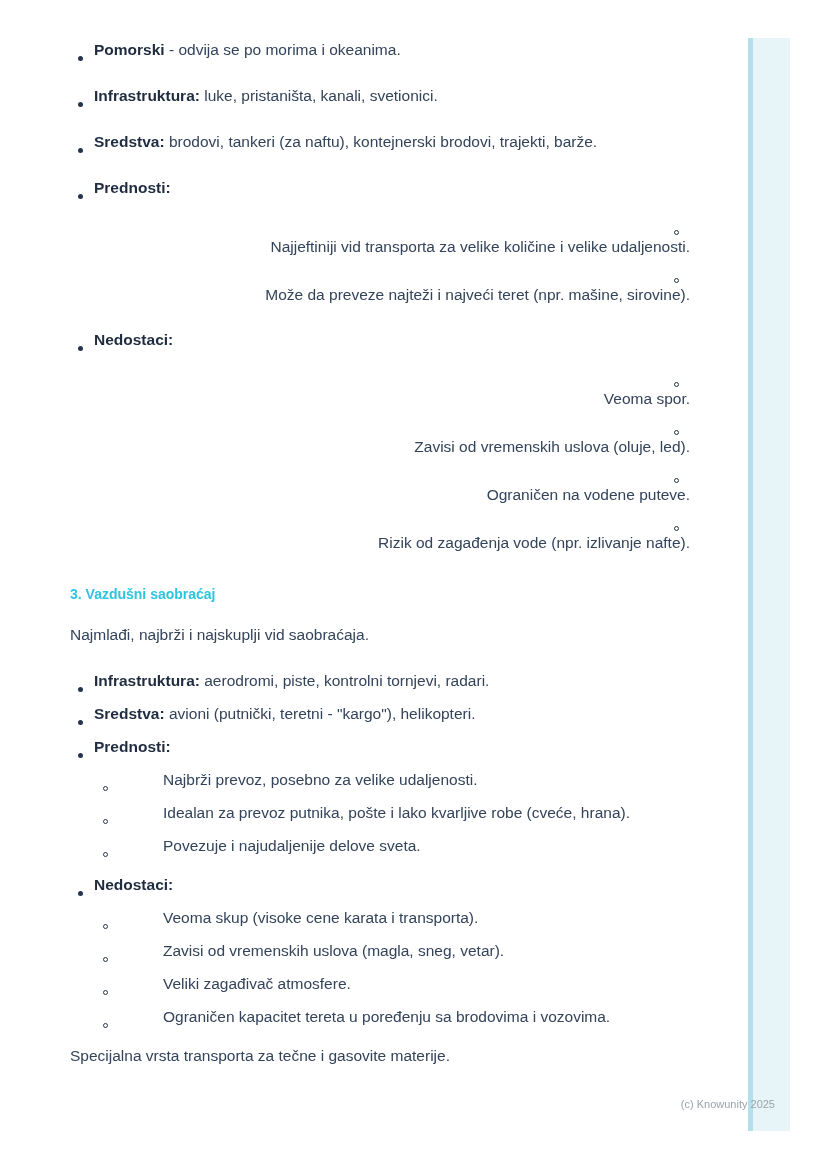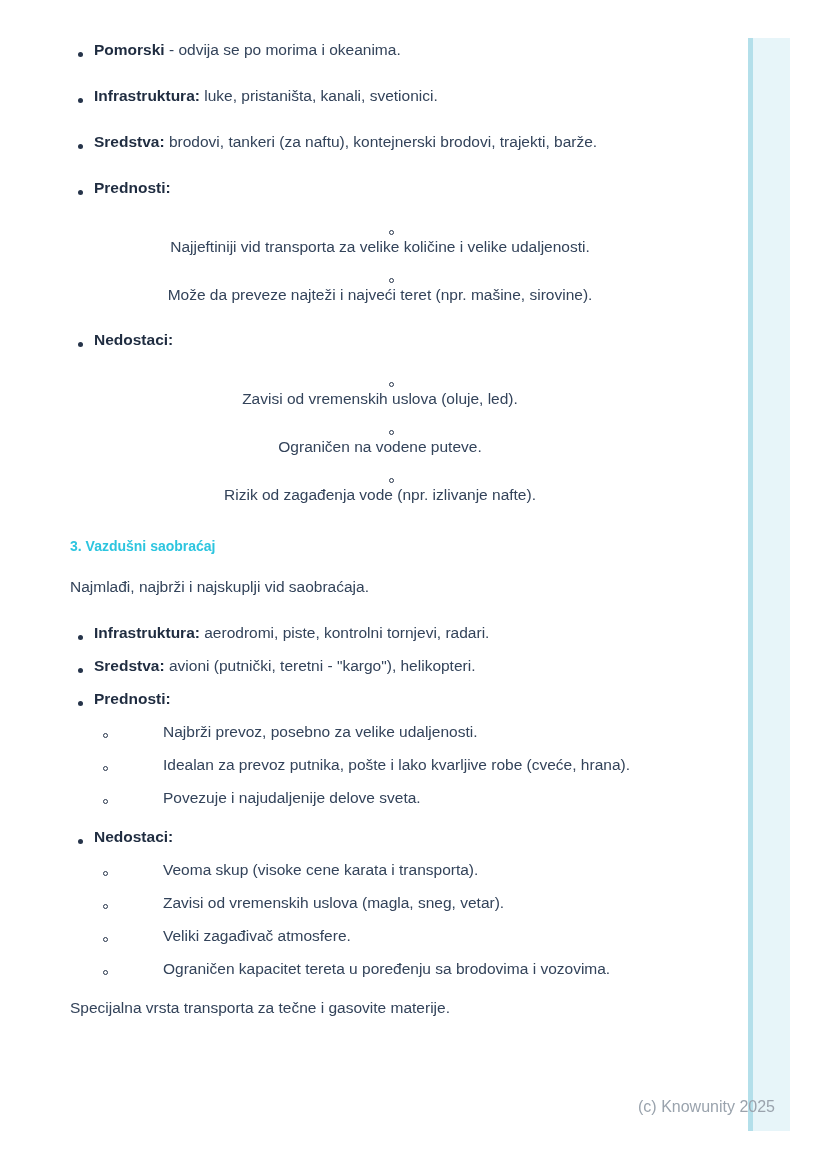--- a/index.html
+++ b/index.html
@@ -21,21 +21,21 @@
   }
   .content {
     position: absolute;
     left: 70px; top: 38px;
     width: 620px;
     z-index: 1;
     font-size: 15.5px;
     line-height: 23px;
   }
   b, strong { color: #1f2c40; font-weight: 700; }
-  .li { display: flex; align-items: center; }
+  .li { display: flex; align-items: flex-end; }
   .dot {
     flex: none;
     width: 5px; height: 5px;
     border-radius: 50%;
     background: #26344a;
     margin: 9px 11px 0 8px;
   }
   .circle {
     flex: none;
     width: 5px; height: 5px;
@@ -60,21 +60,21 @@
     font-weight: 700;
     margin-top: 25px;
     margin-bottom: 13px;
   }
   p.intro { margin-bottom: 23px; }
   .narrow-490 .li-text { max-width: 490px; }
   .narrow-460 .li-text { max-width: 460px; }
   .footer-watermark {
     position: absolute;
     top: 1098px; right: 53px;
-    font-size: 16px;
+    font-size: 11px;
     color: #9aa3ad;
     z-index: 2;
   }
 </style>
 </head>
 <body>
 
 <div class="page-stripe"></div>
 
 <div class="content">
@@ -113,20 +113,24 @@
     </div>
 
     <div class="li">
       <span class="dot"></span>
       <p class="li-text"><b>Nedostaci:</b></p>
     </div>
 
     <div class="sublist">
       <div class="li">
         <span class="circle"></span>
+        <p class="li-text">Veoma spor.</p>
+      </div>
+      <div class="li">
+        <span class="circle"></span>
         <p class="li-text">Zavisi od vremenskih uslova (oluje, led).</p>
       </div>
       <div class="li">
         <span class="circle"></span>
         <p class="li-text">Ograničen na vodene puteve.</p>
       </div>
       <div class="li">
         <span class="circle"></span>
         <p class="li-text">Rizik od zagađenja vode (npr. izlivanje nafte).</p>
       </div>

